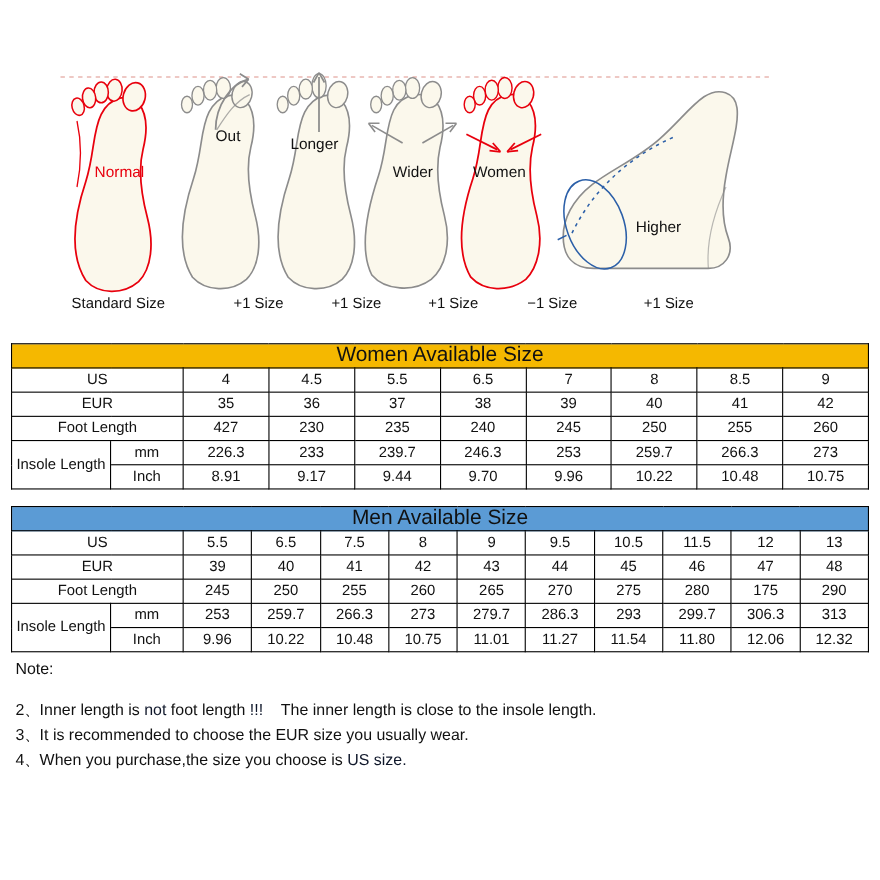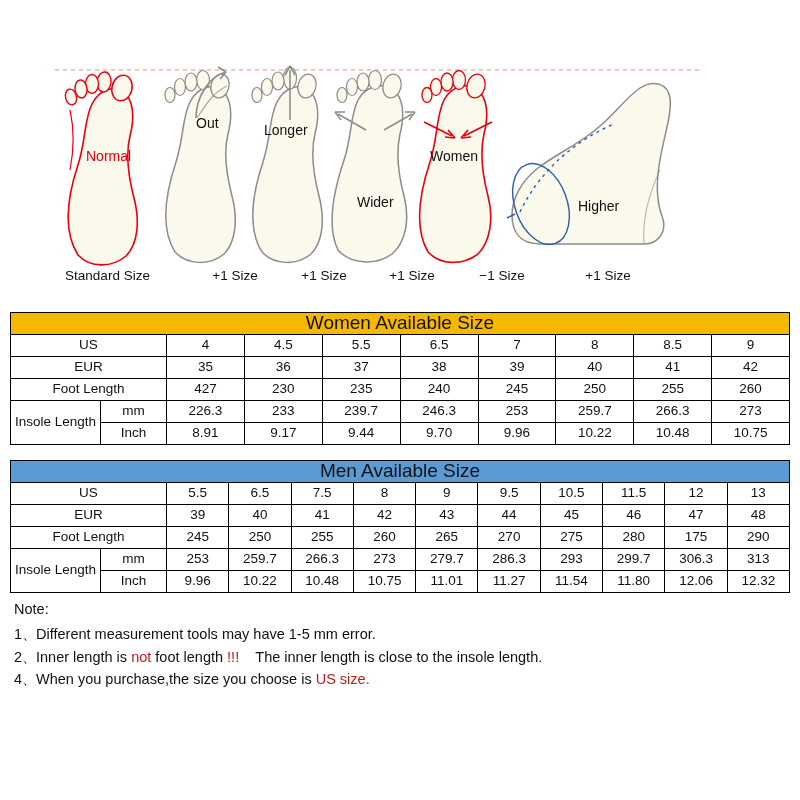--- a/index.html
+++ b/index.html
@@ -70,35 +70,35 @@
   }
   .tbl-title {
     font-size: 19px;
     height: 28px;
     font-weight: normal;
     color: #111;
   }
   .title-women { background: #f5b800; }
   .title-men { background: #5b9bd5; }
 
-  .red { color: #b91c1c; }
+  .red { color: #0f172a; }
   .lbl-cell { text-align: center; }
   .insole-label { text-align: center; }
 
   
   #note {
     position: absolute;
     left: 14px;
     top: 598px;
     width: 770px;
     font-size: 14.5px;
     color: #111;
     line-height: 1.55;
   }
-  #note .note-title { margin-bottom: 3px; }
+  #note .note-title { margin-bottom: 15px; }
   .note-line { white-space: nowrap; }
   .note-indent { padding-left: 28px; }
   .note-num { display: inline-block; width: 22px; }
 </style>
 </head>
 <body>
 
 <div id="page">
 
   <div id="diagram">
@@ -179,21 +179,21 @@
 
         <ellipse cx="541" cy="204" rx="26" ry="42" fill="none" stroke="#2b5fa8" stroke-width="1.4" transform="rotate(-20 541 204)"></ellipse>
         <path d="M515 214 L507 218" fill="none" stroke="#2b5fa8" stroke-width="1.4"></path>
       </g>
 
     </svg>
 
     <div class="diag-label" style="left:86px; top:148px; color:#e8000d;">Normal</div>
     <div class="diag-label" style="left:196px; top:115px;">Out</div>
     <div class="diag-label" style="left:264px; top:122px;">Longer</div>
-    <div class="diag-label" style="left:357px; top:148px;margin-top:46px;">Wider</div>
+    <div class="diag-label" style="left:357px; top:148px;">Wider</div>
     <div class="diag-label" style="left:430px; top:148px;">Women</div>
     <div class="diag-label" style="left:578px; top:198px;">Higher</div>
 
     <div class="foot-caption-row">
       <div class="foot-caption fc1">Standard Size</div>
       <div class="foot-caption fc2">+1 Size</div>
       <div class="foot-caption fc3">+1 Size</div>
       <div class="foot-caption fc4">+1 Size</div>
       <div class="foot-caption fc5">−1 Size</div>
       <div class="foot-caption fc6">+1 Size</div>
@@ -344,19 +344,19 @@
           <td class="red">11.80</td>
           <td class="red">12.06</td>
           <td class="red">12.32</td>
         </tr>
       </tbody>
   </table>
 
   <div id="note">
     <div class="note-title">Note:</div>
     <div id="note-lines">
-        <div class="note-line"><span class="note-num">1、</span><span class="">Different&nbsp;measurement&nbsp;tools&nbsp;may&nbsp;have&nbsp;1-5&nbsp;mm&nbsp;error.</span></div>
         <div class="note-line"><span class="note-num">2、</span><span class="">Inner&nbsp;length&nbsp;is&nbsp;</span><span class="red">not</span><span class="">&nbsp;foot&nbsp;length&nbsp;</span><span class="red">!!!</span><span class="">&nbsp;&nbsp;&nbsp;&nbsp;The&nbsp;inner&nbsp;length&nbsp;is&nbsp;close&nbsp;to&nbsp;the&nbsp;insole&nbsp;length.</span></div>
+        <div class="note-line"><span class="note-num">3、</span><span class="">It&nbsp;is&nbsp;recommended&nbsp;to&nbsp;choose&nbsp;the&nbsp;EUR&nbsp;size&nbsp;you&nbsp;usually&nbsp;wear.</span></div>
         <div class="note-line"><span class="note-num">4、</span><span class="">When&nbsp;you&nbsp;purchase,the&nbsp;size&nbsp;you&nbsp;choose&nbsp;is&nbsp;</span><span class="red">US&nbsp;size.</span></div>
       </div>
   </div>
 
 </div>
 
 </body></html>

